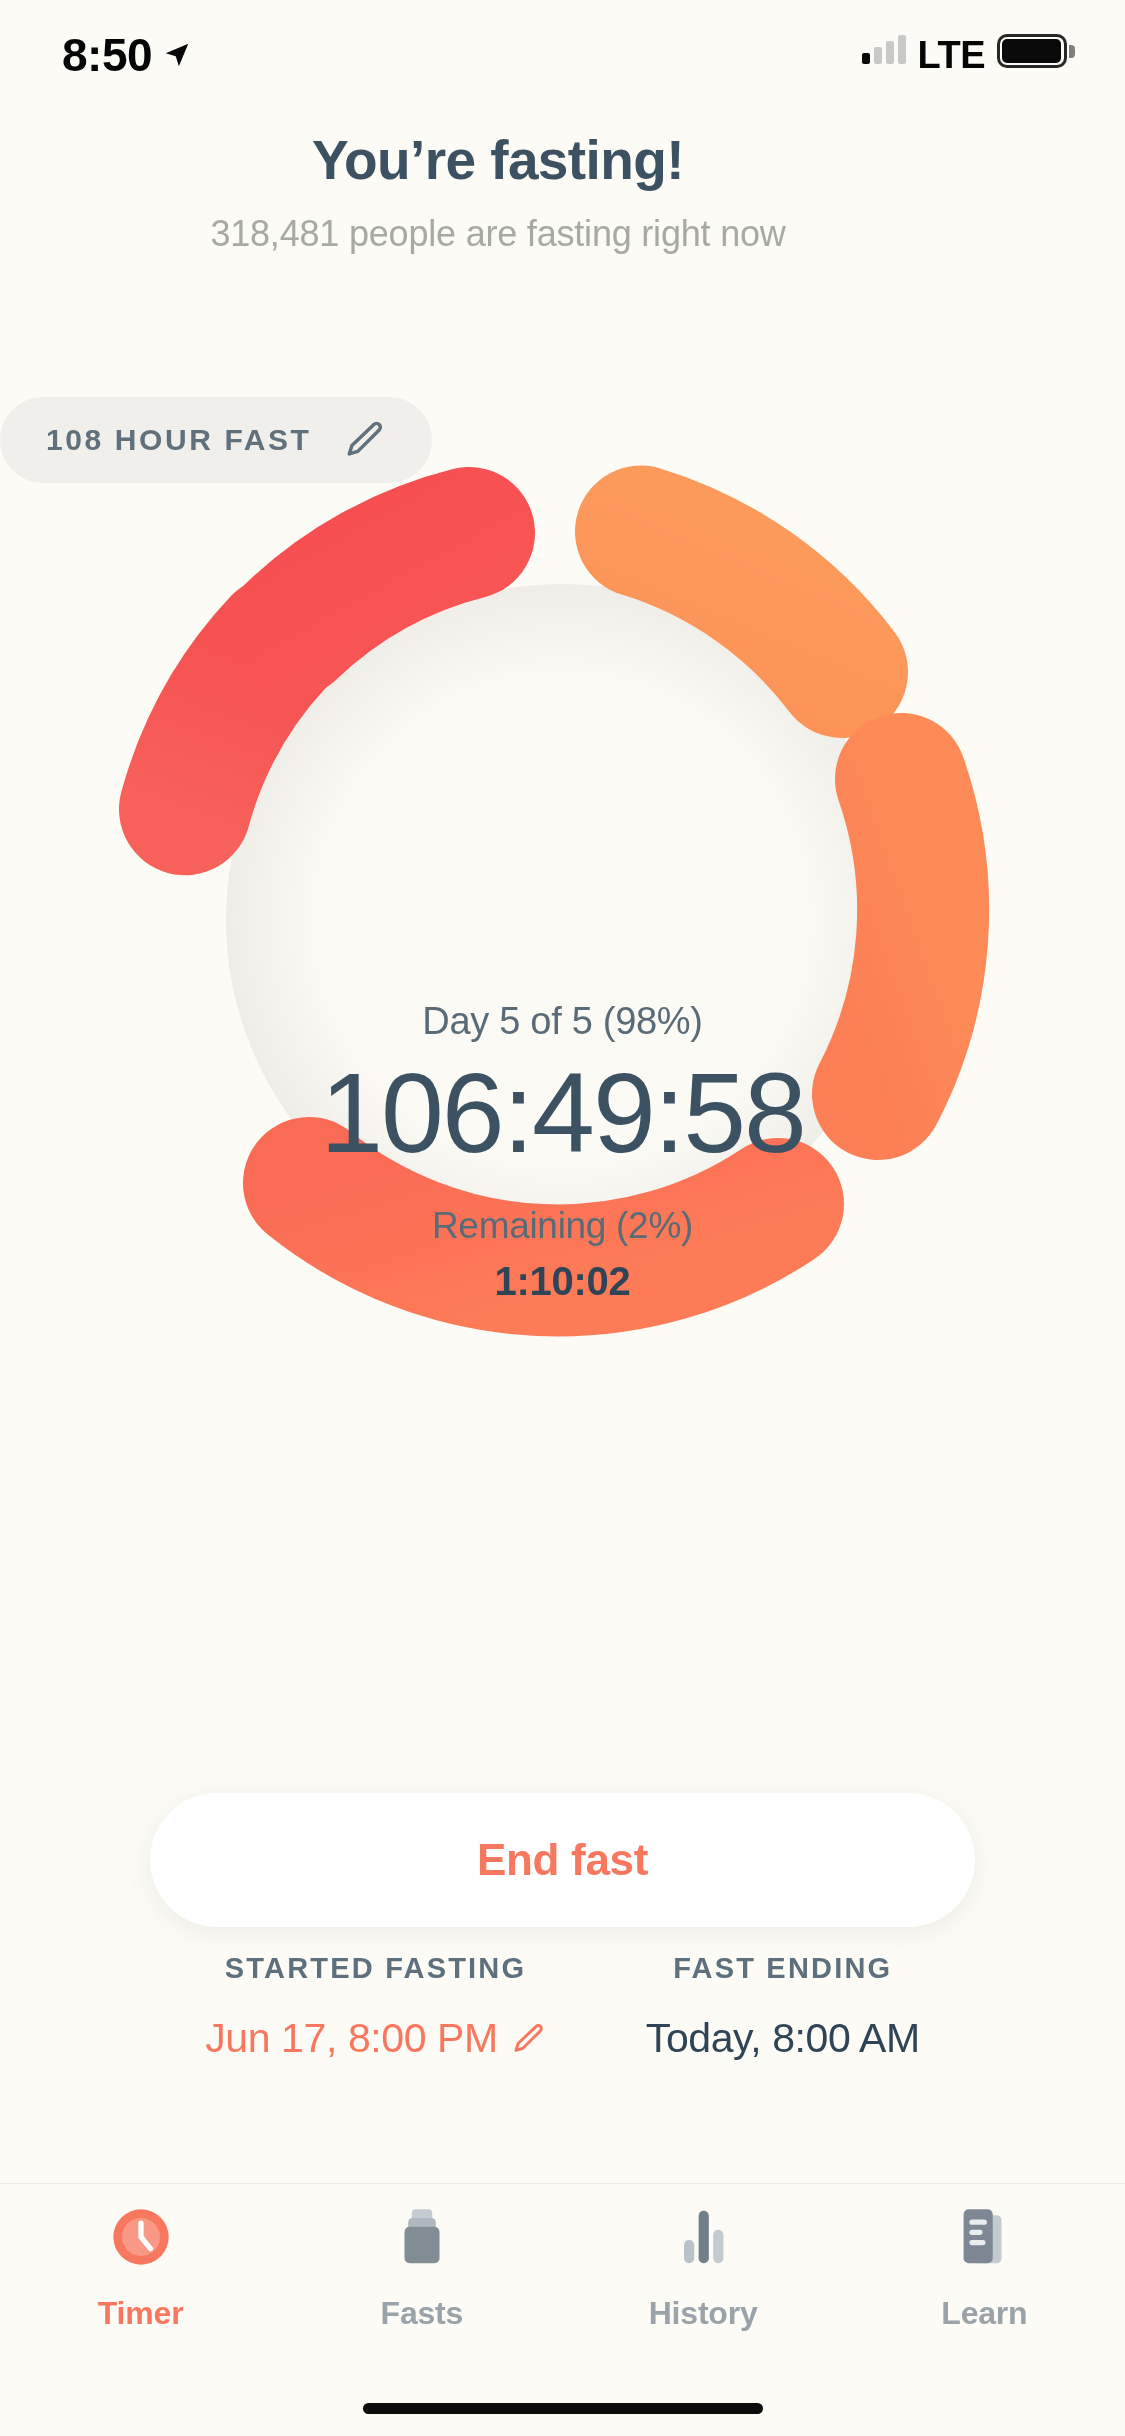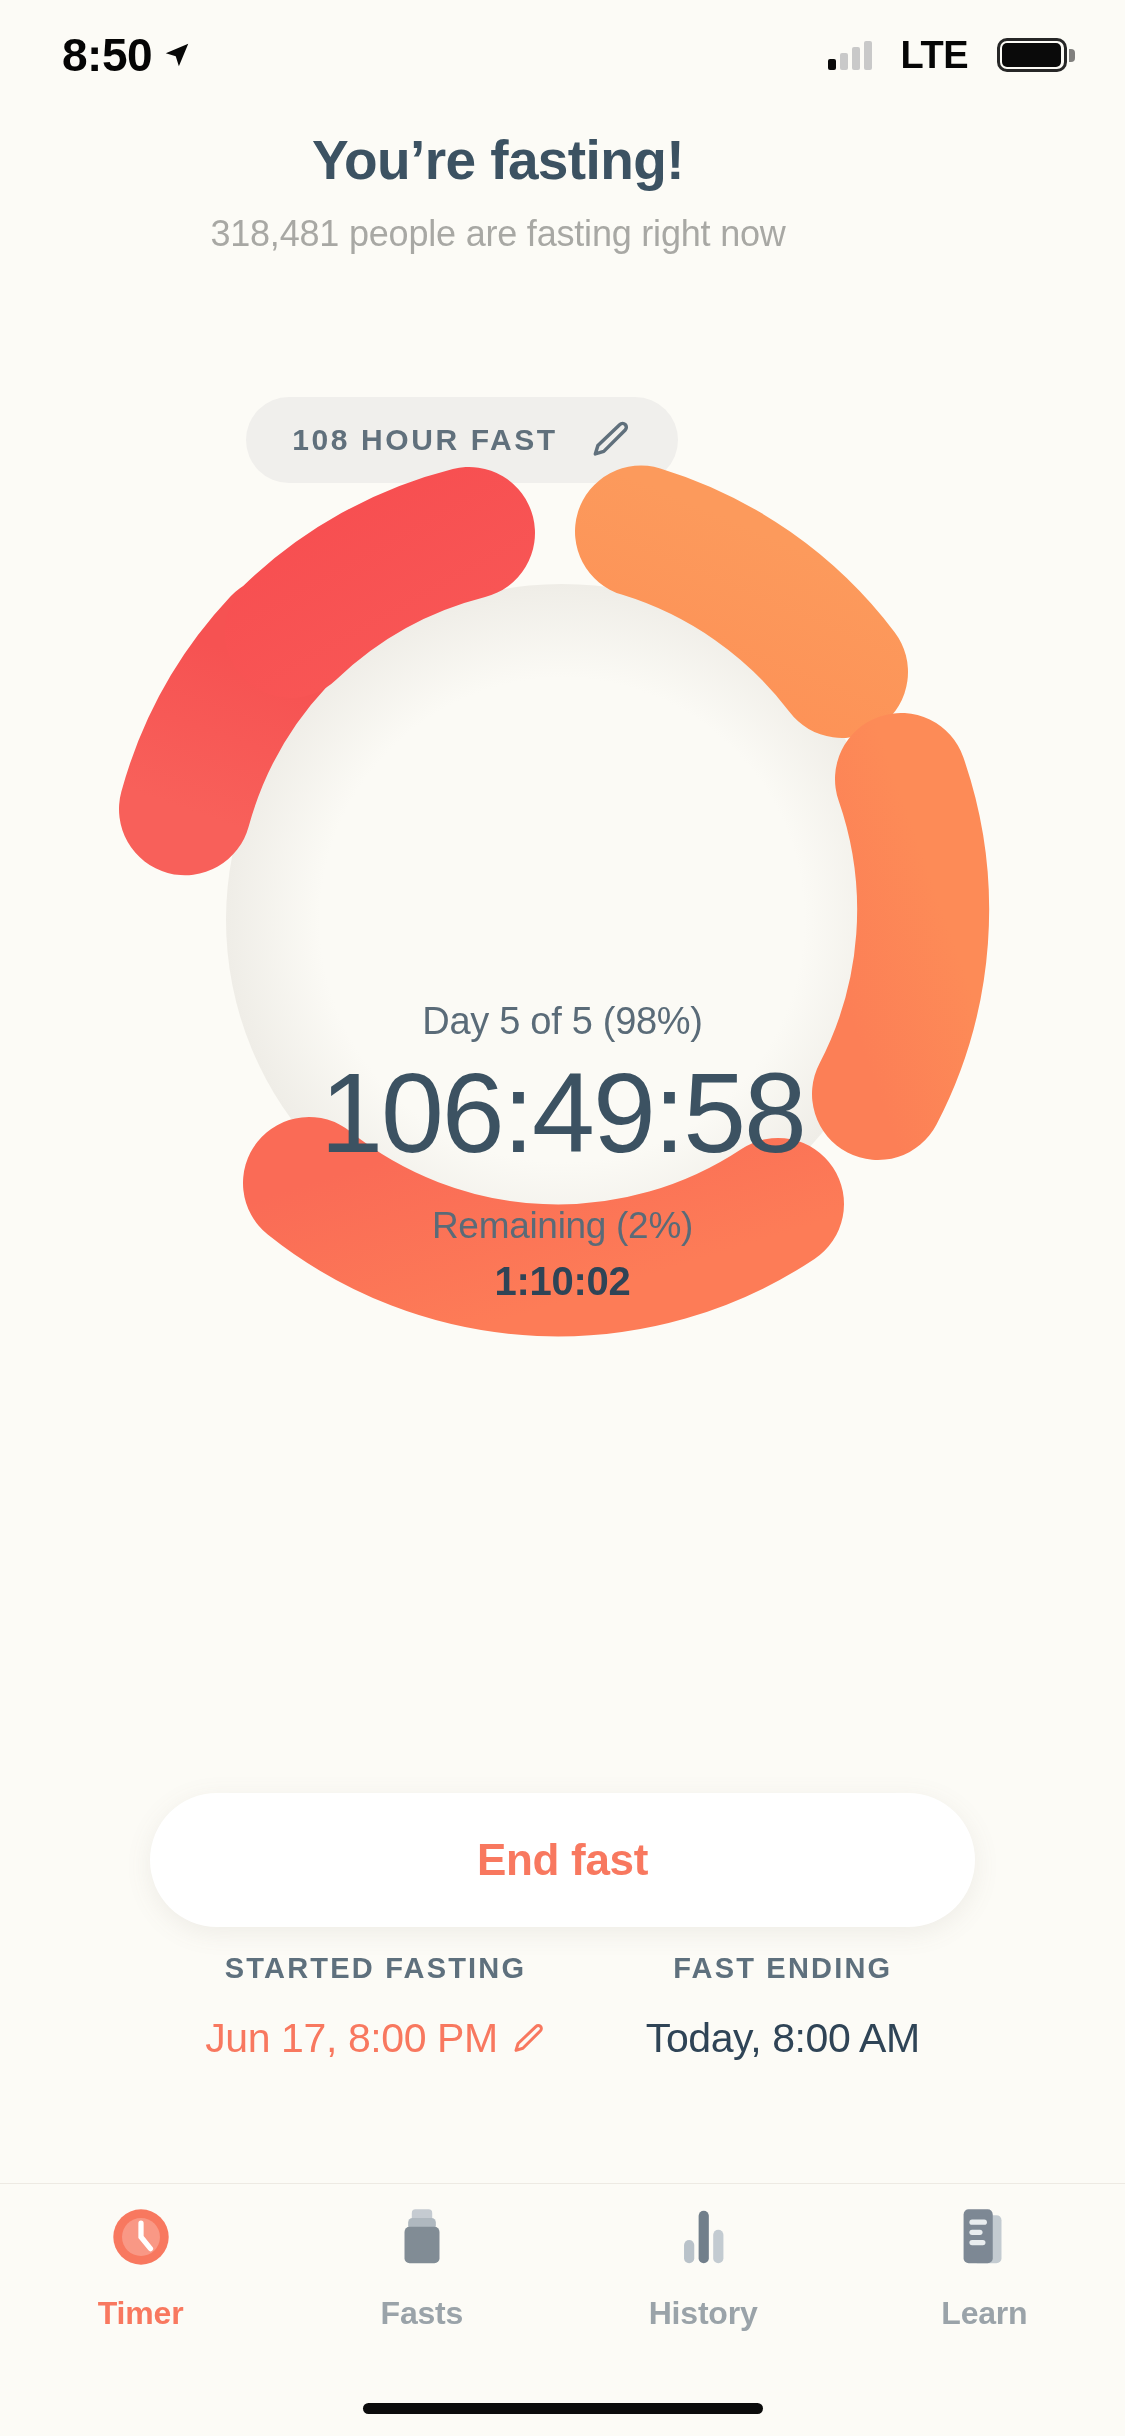--- a/index.html
+++ b/index.html
@@ -14,21 +14,21 @@
   
   .statusbar{
     position:absolute; top:0; left:0; width:1125px; height:110px;
     display:flex; align-items:center; justify-content:space-between;
     padding:0 58px 0 62px;
   }
   .sb-time{
     font-size:46px; font-weight:600; color:#050505;
     letter-spacing:-0.5px; display:flex; align-items:center; gap:10px;
   }
-  .sb-right{ display:flex; align-items:center; gap:29px; }
+  .sb-right{ display:flex; align-items:flex-start; gap:12px; }
   .sb-bars{ display:flex; align-items:flex-end; gap:4px; height:30px; }
   .sb-bars i{ display:block; width:8px; border-radius:2px; background:#C9C9C9; }
   .sb-bars i.on{ background:#0A0A0A; }
   .sb-bars i:nth-child(1){ height:11px; }
   .sb-bars i:nth-child(2){ height:17px; }
   .sb-bars i:nth-child(3){ height:23px; }
   .sb-bars i:nth-child(4){ height:29px; }
   .sb-lte{ font-size:38px; font-weight:600; color:#060606; letter-spacing:-0.5px;}
   .sb-batt{ position:relative; width:70px; height:34px; }
   .sb-batt .shell{
@@ -48,21 +48,21 @@
   .hdr h1{
     font-size:55px; font-weight:700; color:#3C5262; letter-spacing:-0.6px;
     line-height:1.25;
   }
   .hdr .sub{
     margin-top:18px; font-size:36px; color:#A8A8A4; font-weight:400;
     letter-spacing:-0.2px;
   }
 
   
-  .pill-wrap{ position:absolute; top:397px; left:0; width:924px; display:flex; justify-content:center; }
+  .pill-wrap{ position:absolute; top:397px; left:0; width:924px; display:flex; justify-content:flex-start; }
   .pill{
     background:#F0EFEC; border-radius:48px; height:86px;
     display:inline-flex; align-items:center; gap:30px;
     padding:0 46px; cursor:pointer;
   }
   .pill-label{
     font-size:30px; font-weight:700; color:#60707C; letter-spacing:2.6px;
   }
   .pencil{ width:44px; height:44px; display:block; }
 

